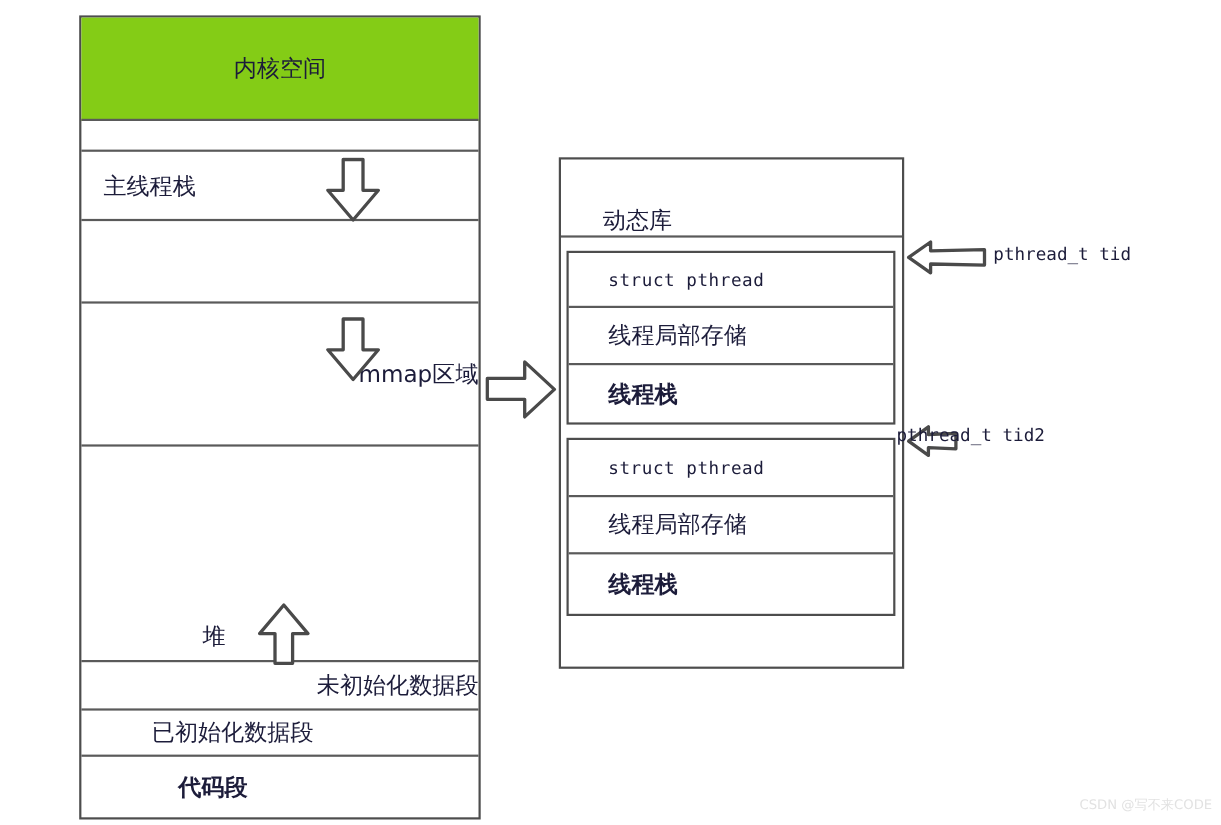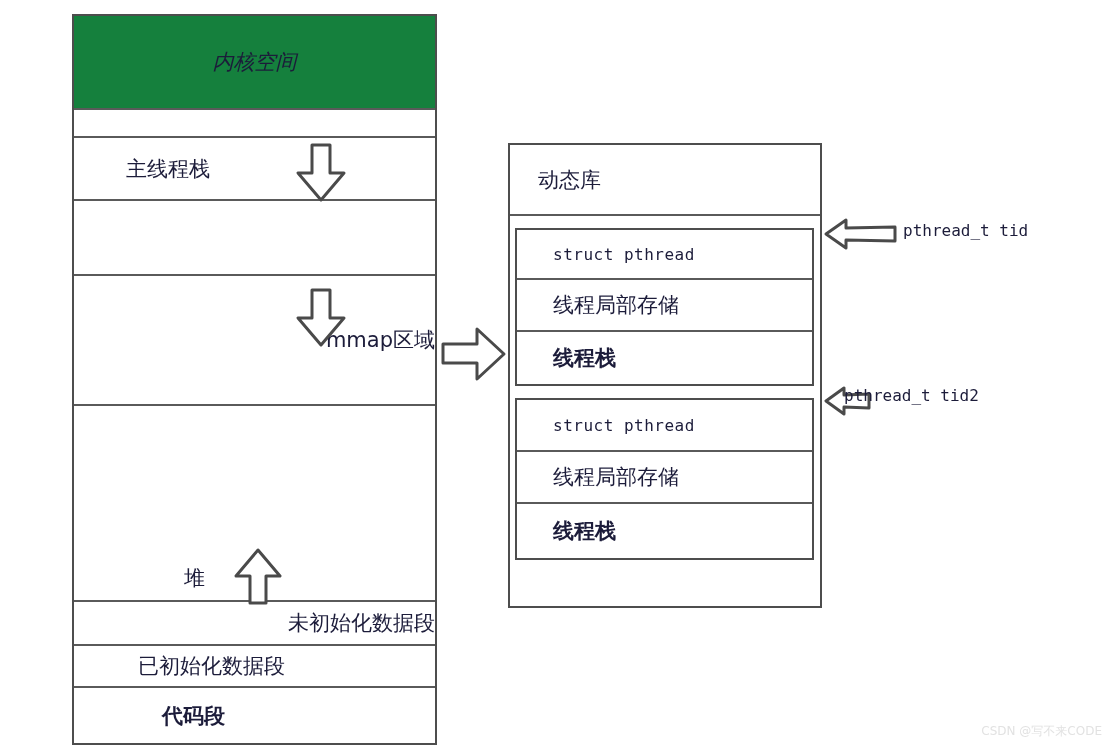--- a/index.html
+++ b/index.html
@@ -28,21 +28,21 @@
   .seg {
     position: absolute;
     box-sizing: border-box;
     left: 0;
     right: 0;
     border-bottom: 2px solid #5a5a5a;
     display: flex;
     align-items: center;
   }
   .seg.last { border-bottom: none; font-weight: bold; }
-  .seg.gray { background: #15803d; font-style: italic; }
+  .seg.gray { background: #84cc16; }
 
   .seg-label {
     color: #1c1c3a;
     white-space: nowrap;
   }
 
   
   .lbl-cn {
     font-family: "DejaVu Sans", "Liberation Sans", sans-serif;
     font-size: 21px;
@@ -89,21 +89,21 @@
   <div class="box" style="left:72px; top:14px; width:365px; height:731px;">
 
     <div class="seg gray" style="top:0px; height:94px; justify-content:center;">
       <span class="seg-label lbl-cn">内核空间</span>
     </div>
 
     <div class="seg" style="top:94px; height:28px;">
       <span class="seg-label lbl-cn"></span>
     </div>
 
-    <div class="seg" style="top:122px; height:63px; justify-content:flex-start; padding-left:52px;">
+    <div class="seg" style="top:122px; height:63px; justify-content:flex-start; padding-left:20px;">
       <span class="seg-label lbl-cn">主线程栈</span>
     </div>
 
     <div class="seg" style="top:185px; height:75px;">
       <span class="seg-label lbl-cn"></span>
     </div>
 
     <div class="seg" style="top:260px; height:130px; justify-content:flex-end; padding-left:44px;">
       <span class="seg-label lbl-cn">mmap区域</span>
     </div>
@@ -144,21 +144,21 @@
   </div>
 
   <div class="arrow" style="left:441px; top:325px; width:66px; height:58px;">
     <svg width="66" height="58" viewBox="0 0 66 58">
       <polygon points="2,19 36,19 36,4 63,29 36,54 36,38 2,38" fill="#ffffff" stroke="#4a4a4a" stroke-width="3" stroke-linejoin="round"></polygon>
     </svg>
   </div>
 
   <div class="box" style="left:508px; top:143px; width:314px; height:465px;">
 
-    <div class="seg" style="top:0px; height:71px; justify-content:flex-start; padding-left:28px;">
+    <div class="seg" style="top:0px; height:71px; justify-content:flex-start; padding-left:38px;align-items:flex-end;">
       <span class="seg-label lbl-cn">动态库</span>
     </div>
   </div>
 
   <div class="box" style="left:515px; top:228px; width:299px; height:158px;">
     <div class="seg" style="top:0px; height:50px; justify-content:flex-start; padding-left:36px;">
       <span class="seg-label lbl-code">struct pthread</span>
     </div>
     <div class="seg" style="top:50px; height:52px; justify-content:flex-start; padding-left:36px;">
       <span class="seg-label lbl-cn">线程局部存储</span>
@@ -185,17 +185,17 @@
       <polygon points="2,20 22,6 22,14 71,13 71,27 22,26 22,34" fill="#ffffff" stroke="#4a4a4a" stroke-width="3" stroke-linejoin="round"></polygon>
     </svg>
   </div>
   <div class="annot" style="left:903px; top:221px;">pthread_t tid</div>
 
   <div class="arrow" style="left:824px; top:382px; width:48px; height:38px;">
     <svg width="48" height="38" viewBox="0 0 48 38">
       <polygon points="2,19 20,6 20,13 45,12 45,26 20,25 20,32" fill="#ffffff" stroke="#4a4a4a" stroke-width="3" stroke-linejoin="round"></polygon>
     </svg>
   </div>
-  <div class="annot" style="left:844px; top:386px;">pthread_t tid2</div>
+  <div class="annot" style="left:815px; top:386px;">pthread_t tid2</div>
 
   <div class="watermark">CSDN @写不来CODE</div>
 
 </div>
 
 </body></html>

